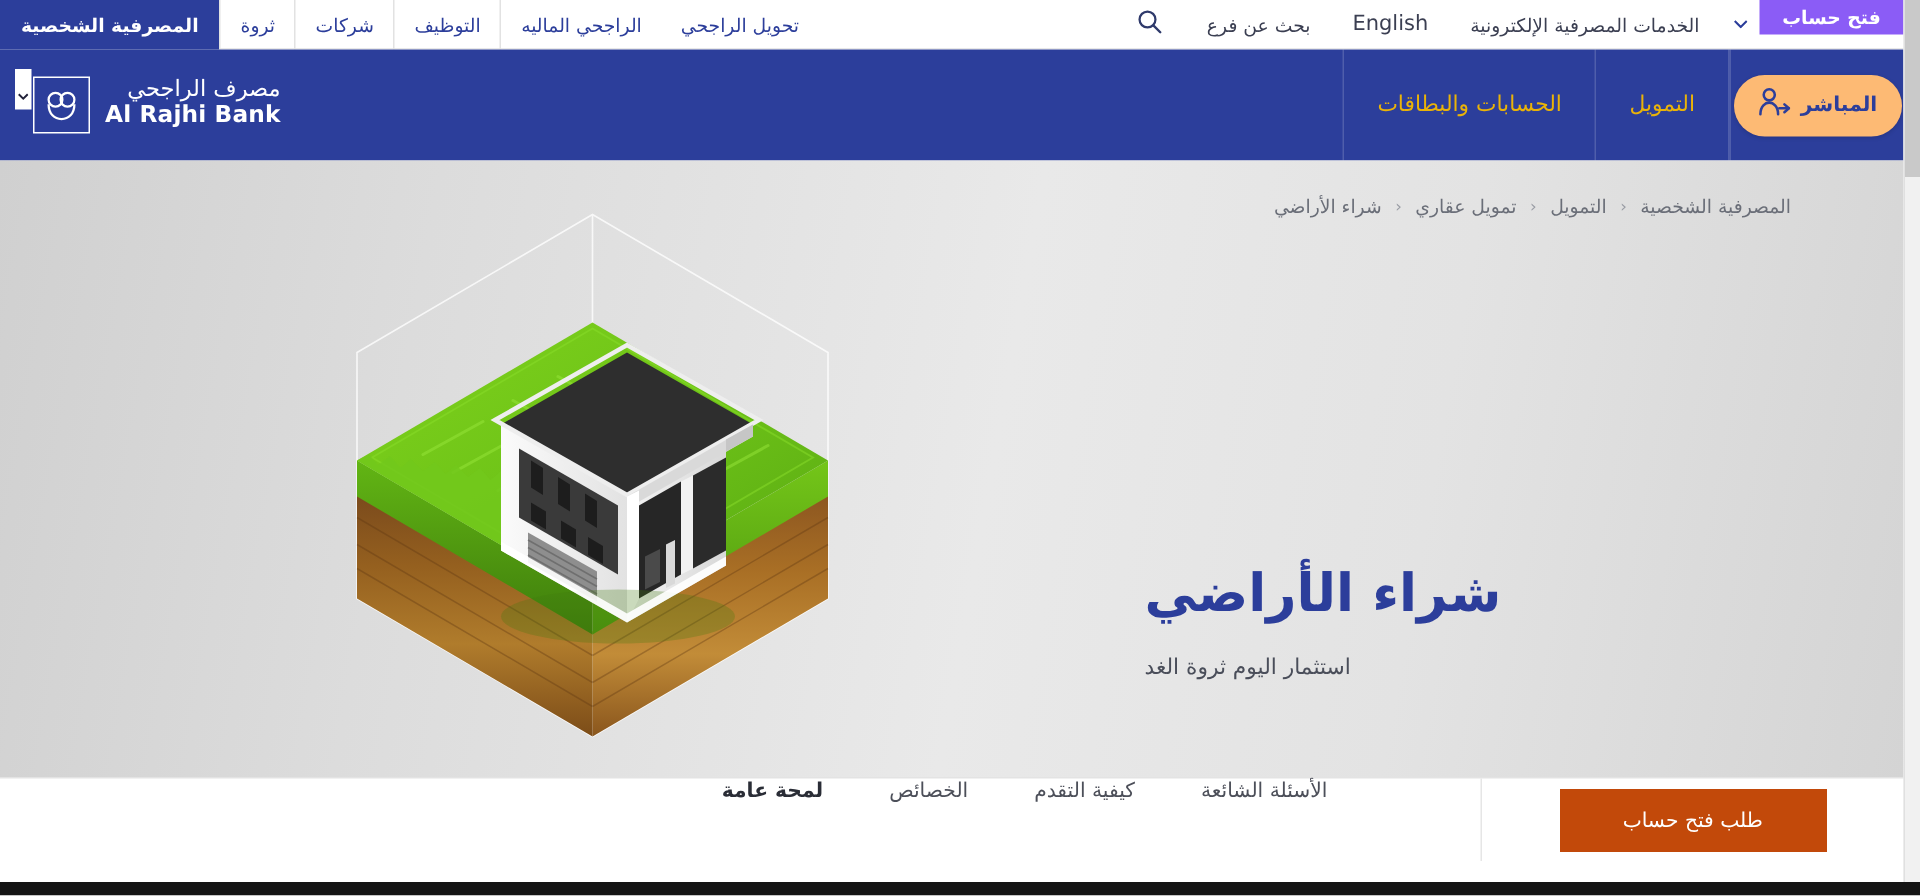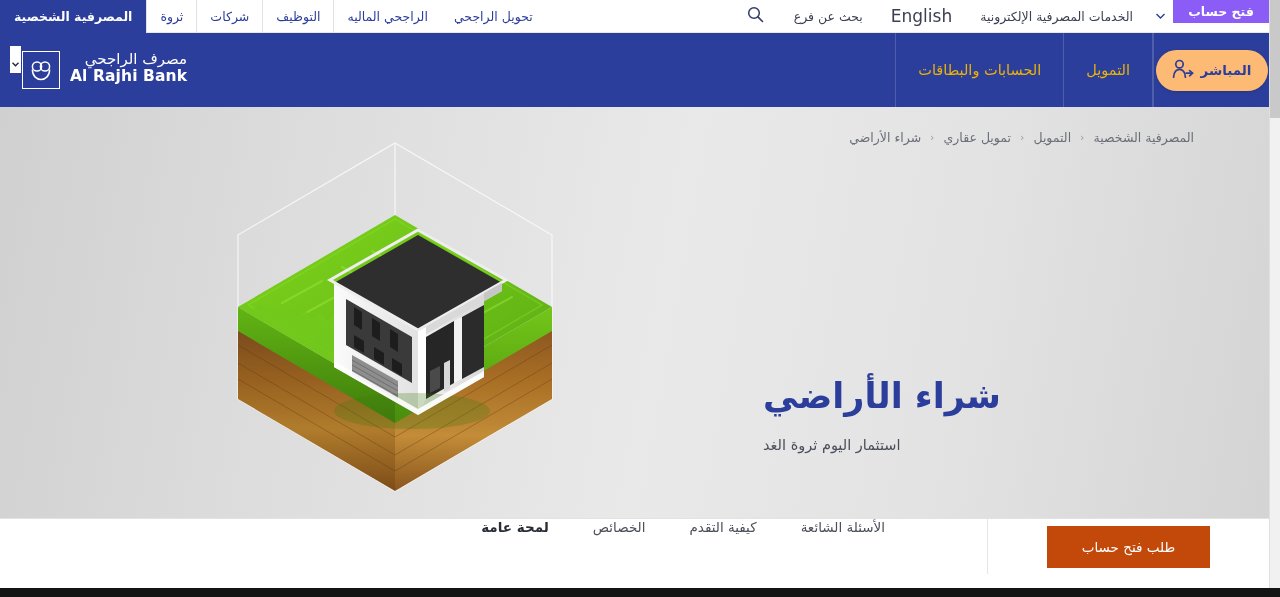--- a/index.html
+++ b/index.html
@@ -39,21 +39,21 @@
     display: flex; align-items: center; justify-content: center;
     cursor: pointer;
   }
   .caret-btn svg { display:block; }
   .tb-link {
     height: 33px; display: flex; align-items: center;
     padding: 0 14px;
     font-size: 12.5px; color: #3b3f52;
     cursor: pointer; white-space: nowrap;
   }
-  .tb-link.en { font-size: 17px; color: #3b3f52; direction: ltr; }
+  .tb-link.en { font-size: 14px; color: #3b3f52; direction: ltr; }
   .search-btn {
     width: 48px; height: 33px;
     display: flex; align-items: center; justify-content: center;
     cursor: pointer;
   }
   .topbar-spacer { flex: 1 1 auto; }
   .topbar-right-group {
     display: flex; align-items: stretch; flex: 0 0 auto; height: 33px;
   }
   .seg {
@@ -171,21 +171,21 @@
     border-top: 1px solid #e3e3e3;
     display: flex; flex-direction: row; align-items: center;
   }
   .cta-zone {
     width: 282px; height: 56px;
     display: flex; align-items: center; justify-content: center;
     border-left: 1px solid #e6e6e6;
     flex: 0 0 auto;
   }
   .cta-btn {
-    width: 163px; height: 42px;
+    width: 178px; height: 42px;
     background: #c2490a; color: #ffffff;
     font-size: 13.5px;
     display: flex; align-items: center; justify-content: center;
     cursor: pointer;
   }
   .tabs {
     display: flex; align-items: center;
     height: 56px;
     padding-right: 80px;
     flex: 1 1 auto; justify-content: flex-start;

